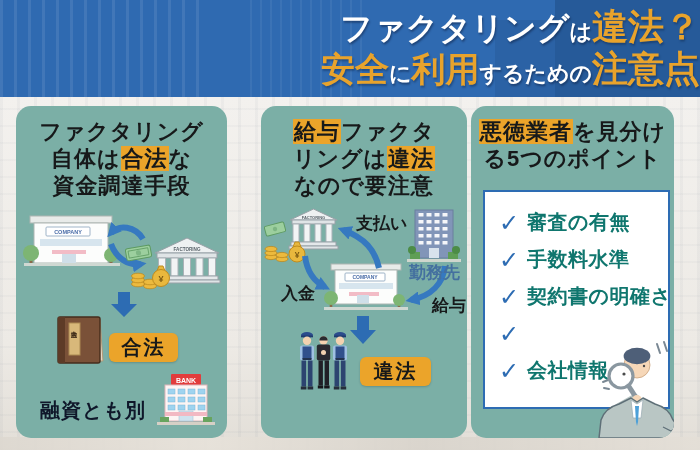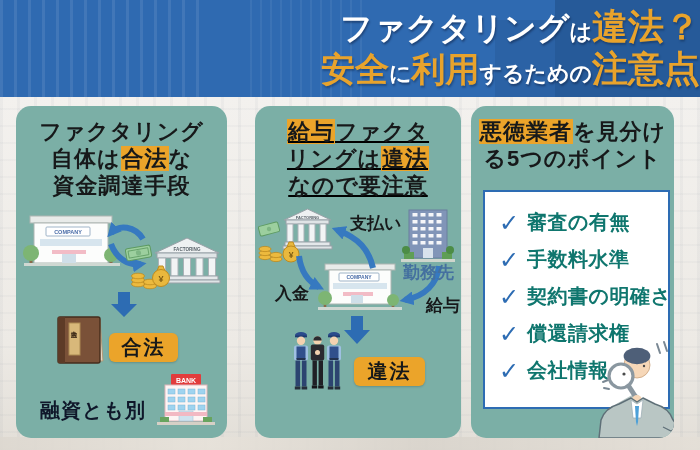--- a/index.html
+++ b/index.html
@@ -38,21 +38,21 @@
   .hw-s{font-size:22px;font-weight:bold;color:#ffffff;text-shadow:1px 2px 2px rgba(10,25,55,.45);}
   .hg-l{font-size:36px;font-weight:bold;color:#e8a32c;text-shadow:1px 2px 2px rgba(10,25,55,.35);}
   .hg-m{font-size:34px;font-weight:bold;color:#e8a32c;text-shadow:1px 2px 2px rgba(10,25,55,.35);}
 
   
   .panel{
     position:absolute;top:106px;height:332px;background:#7bafa6;border-radius:15px;
     overflow:hidden;
   }
   #panel-legal{left:16px;width:211px;}
-  #panel-salary{left:255px;width:206px;text-decoration:underline;}
+  #panel-salary{left:261px;width:206px;}
   #panel-points{left:471px;width:203px;}
 
   .panel-title{
     position:relative;margin-top:12px;text-align:center;
     font-size:22px;line-height:27px;font-weight:bold;color:#17191a;letter-spacing:1px;z-index:2;
   }
   .hl{background:#eba42a;padding:0 1px;}
 
   .diagram-svg{position:absolute;left:0;top:0;z-index:1;}
 
@@ -360,21 +360,20 @@
       <div class="check-item">
         <span class="check-mark">✓</span>
         <span class="check-label">手数料水準</span>
       </div>
       <div class="check-item">
         <span class="check-mark">✓</span>
         <span class="check-label">契約書の明確さ</span>
       </div>
       <div class="check-item">
         <span class="check-mark">✓</span>
-        <span class="check-label">償還請求権</span>
       </div>
       <div class="check-item">
         <span class="check-mark">✓</span>
         <span class="check-label">会社情報</span>
       </div>
     </div>
 
     <svg class="man-svg" width="92" height="100" viewBox="0 0 92 100">
       <g stroke="#7a8894" stroke-width="2" stroke-linecap="round">
         <path d="M68,6 l3,9" fill="none"></path>

